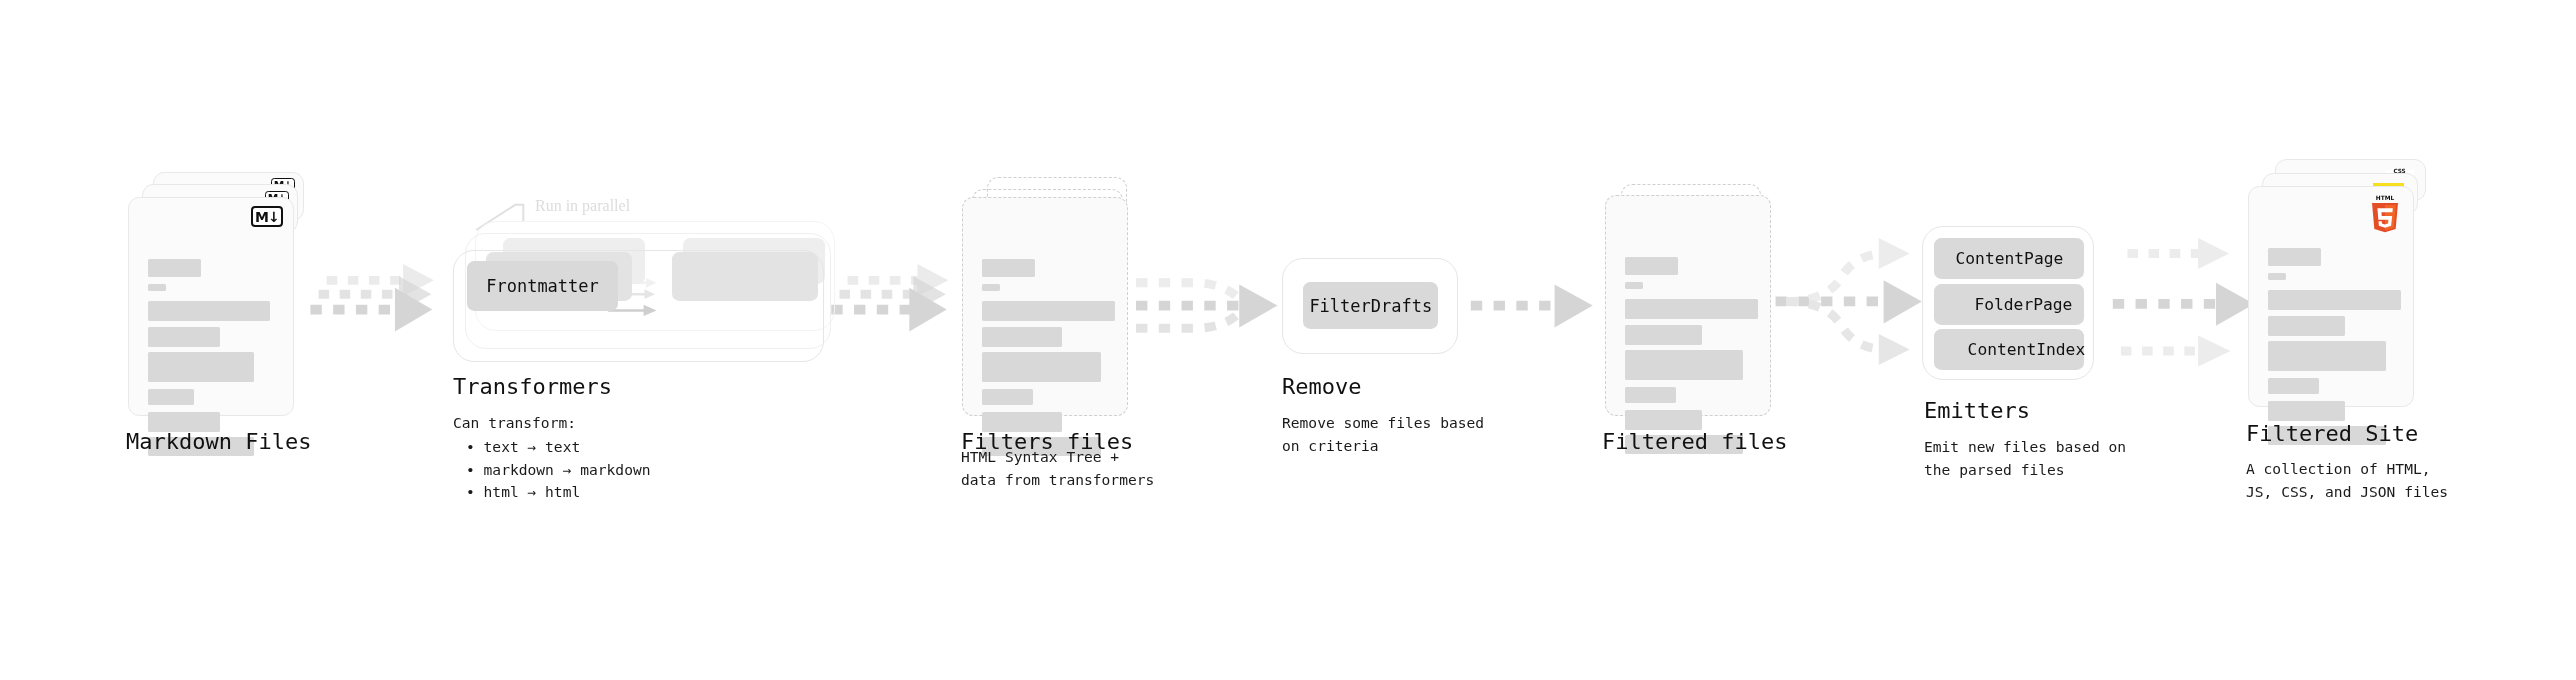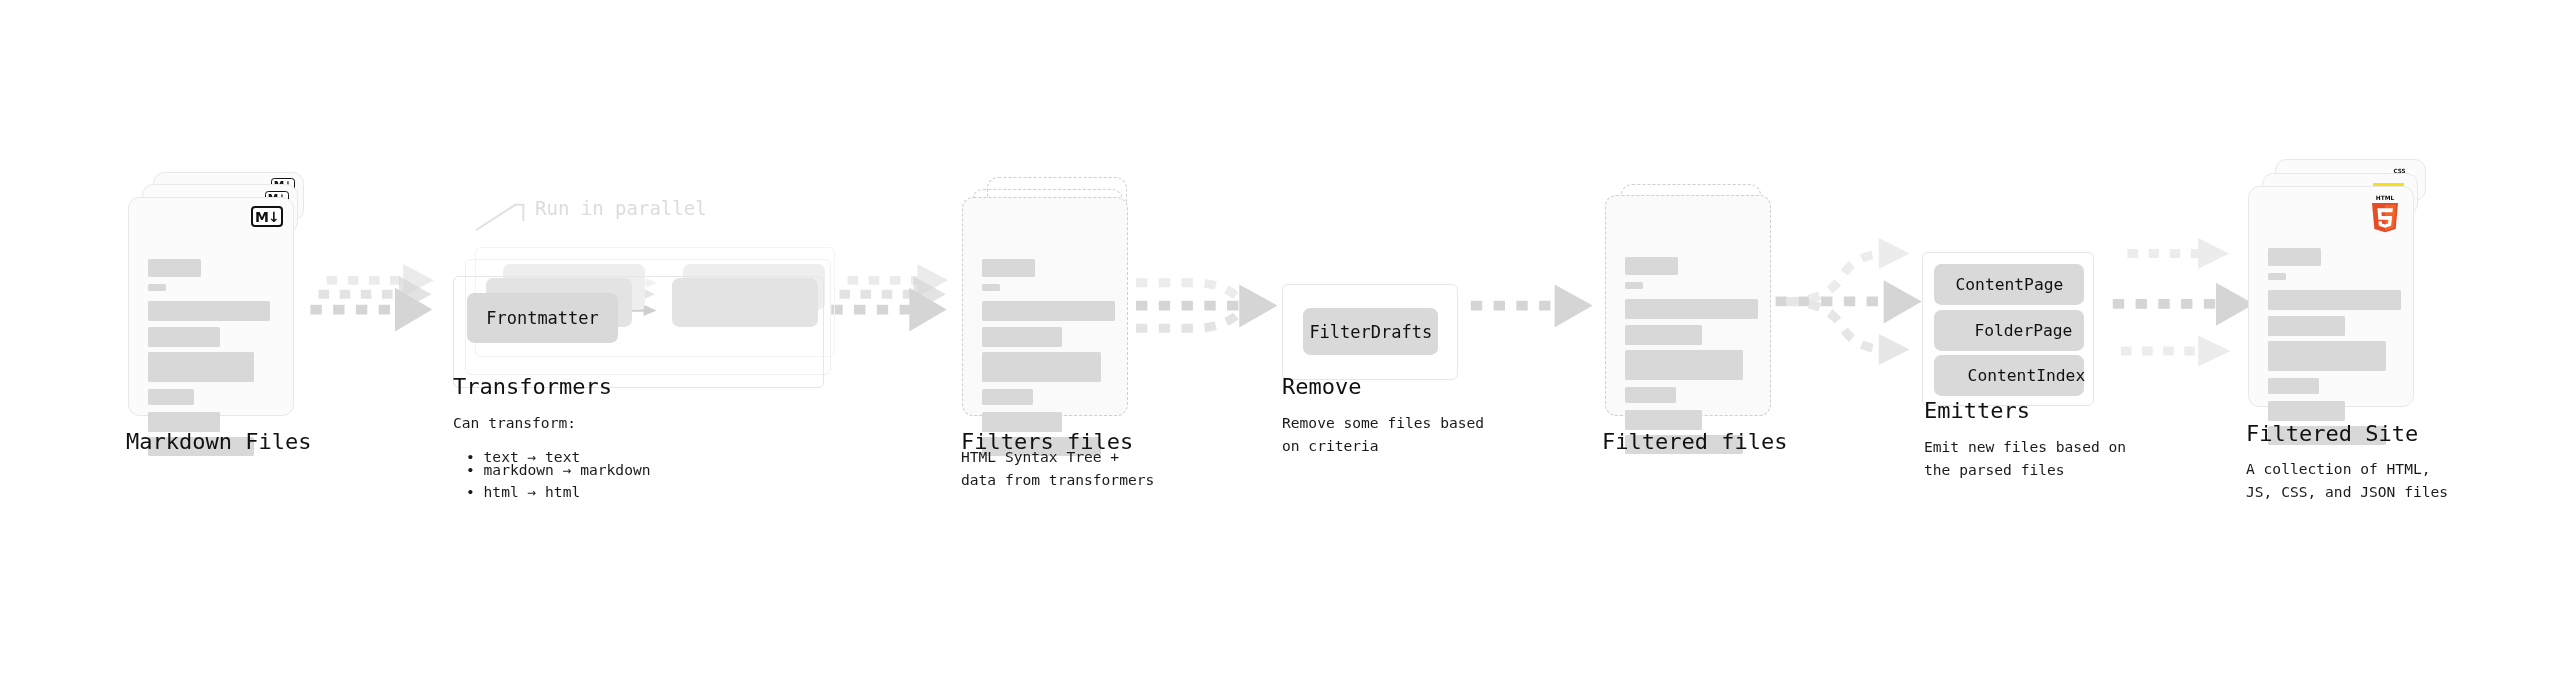--- a/index.html
+++ b/index.html
@@ -48,24 +48,23 @@
   .css-badge{position:absolute;width:28px;height:11.4px;background:#fff;
      display:flex;align-items:flex-end;justify-content:center;}
   .css-badge .bar{width:28px;height:3.3px;background:#264de4;}
   .css-badge .t{position:absolute;top:-1.6px;font-size:5.7px;font-weight:bold;color:#111;
      font-family:"DejaVu Sans","Liberation Sans",sans-serif;letter-spacing:0px;}
 
   
   .groupbox{
     position:absolute;
     border:1.6px solid #e6e6e6;
-    border-radius:6px;
+    border-radius:21px;
     background:#ffffff;
     box-sizing:border-box;
-    margin-top:26px;
   }
   .groupbox.ghost1{border-color:#f0f0f0;background:transparent;}
   .groupbox.ghost2{border-color:#f4f4f4;background:transparent;}
   .pill{
     position:absolute;
     background:#d9d9d9;
     border-radius:7.3px;
     display:flex;align-items:center;justify-content:center;
     font-size:17px;color:#111;
     white-space:nowrap;
@@ -86,23 +85,24 @@
   .sub{
     position:absolute;
     font-size:14.6px;
     color:#1a1a1a;
     line-height:1.55;
     white-space:pre;
   }
   .sub.list{line-height:1.62;}
   .annot{
     position:absolute;
-    font-size:19px;
+    font-size:16px;
     color:#dcdcdc;
     white-space:nowrap;
+    font-family:Liberation Serif, serif;
   }
 
   svg.lay{position:absolute;left:0;top:0;width:2576px;height:681px;pointer-events:none;}
 </style>
 </head>
 <body>
 
 <div class="stage">
 
   <svg class="lay" viewBox="0 0 3170 838">
@@ -228,26 +228,26 @@
       <div class="pill ghost-b" style="left:27px;top:16.3px;width:142px;height:46px;"></div>
       <div class="pill ghost-b" style="left:207px;top:16.3px;width:142px;height:46px;"></div>
     </div>
 
     <div class="groupbox ghost1" style="left:465px;top:233px;width:366px;height:116px;">
       <div class="pill ghost-a" style="left:20.3px;top:18px;width:146px;height:49px;"></div>
       <div class="pill ghost-a" style="left:206px;top:18px;width:146px;height:49px;"></div>
     </div>
 
     <div class="groupbox" style="left:453px;top:250px;width:371px;height:112px;background:transparent;">
-      <div class="pill" style="left:13px;top:16px;width:151px;height:50px;">Frontmatter</div>
+      <div class="pill" style="left:13px;top:10px;width:151px;height:50px;">Frontmatter</div>
     </div>
 
     <div class="title" style="left:453px;top:374px;">Transformers</div>
     <div class="sub" style="left:453px;top:412px;">Can transform:</div>
-    <div class="sub list" style="left:466px;top:445px;">• text → text</div>
+    <div class="sub list" style="left:466px;top:435px;">• text → text</div>
     <div class="sub list" style="left:466px;top:458px;">• markdown → markdown</div>
     <div class="sub list" style="left:466px;top:480px;">• html → html</div>
   </div>
 
   <div class="node" style="left:0;top:0;">
     <div class="docstack">
       <div class="doc dashed" style="left:987px;top:177px;width:140px;height:41px;background:transparent;"></div>
       <div class="doc dashed" style="left:972px;top:189px;width:151px;height:41px;background:transparent;"></div>
       <div class="doc dashed" style="left:962px;top:197px;width:166px;height:219px;">
         <div class="skel" style="left:18.7px;top:61px;width:53px;height:18px;"></div>

